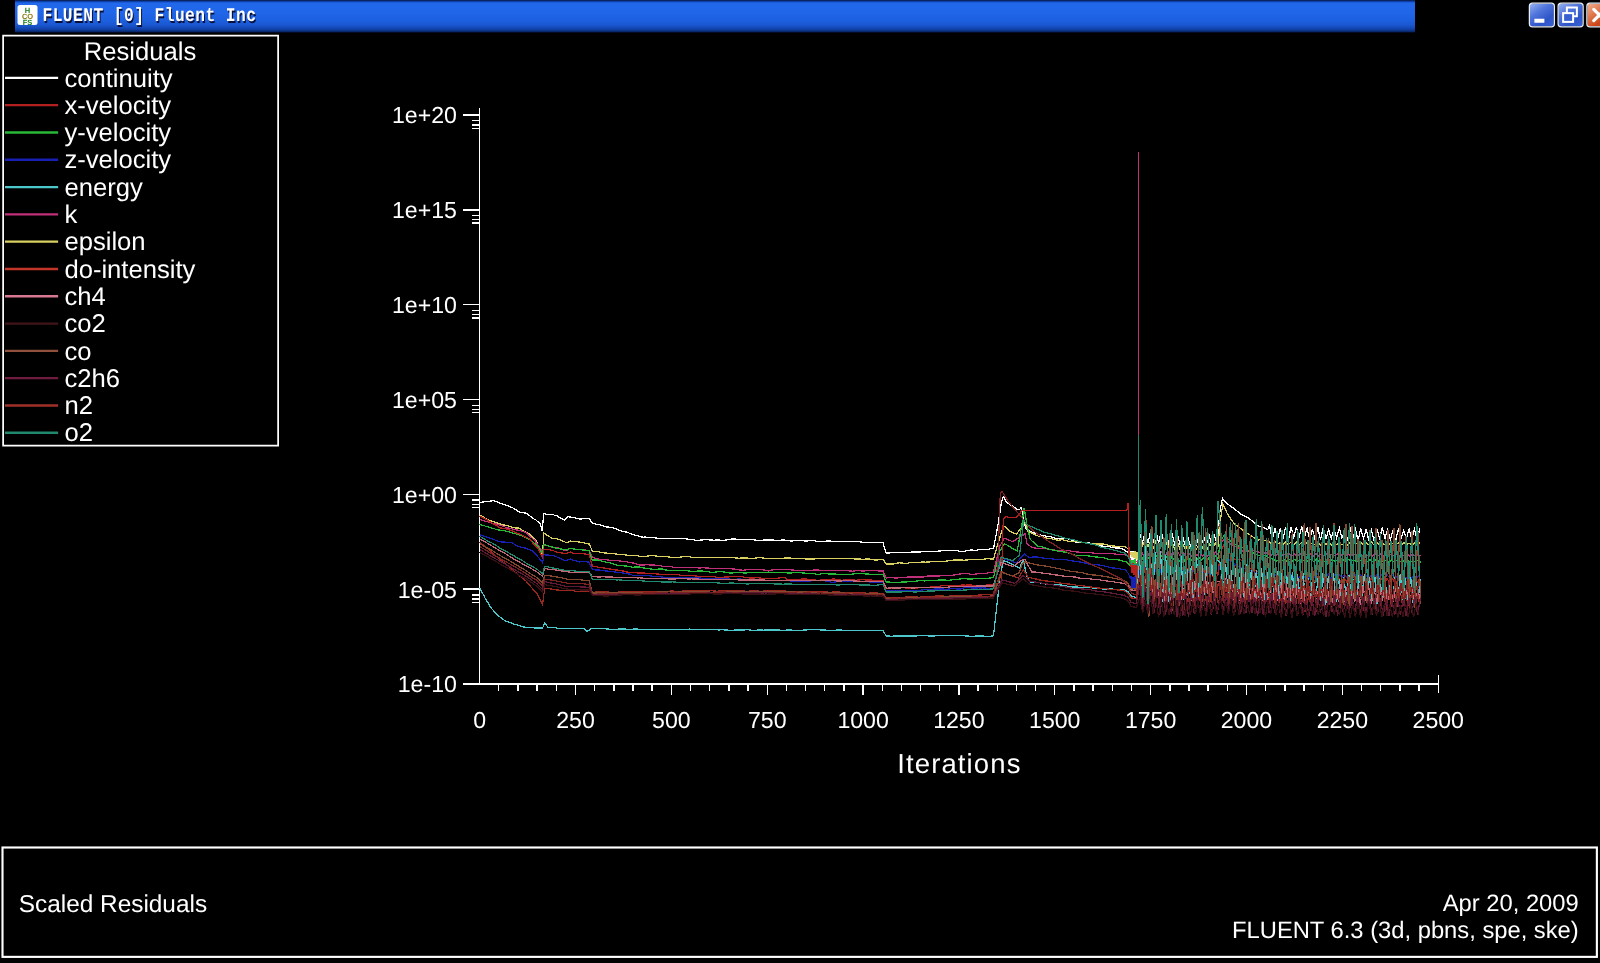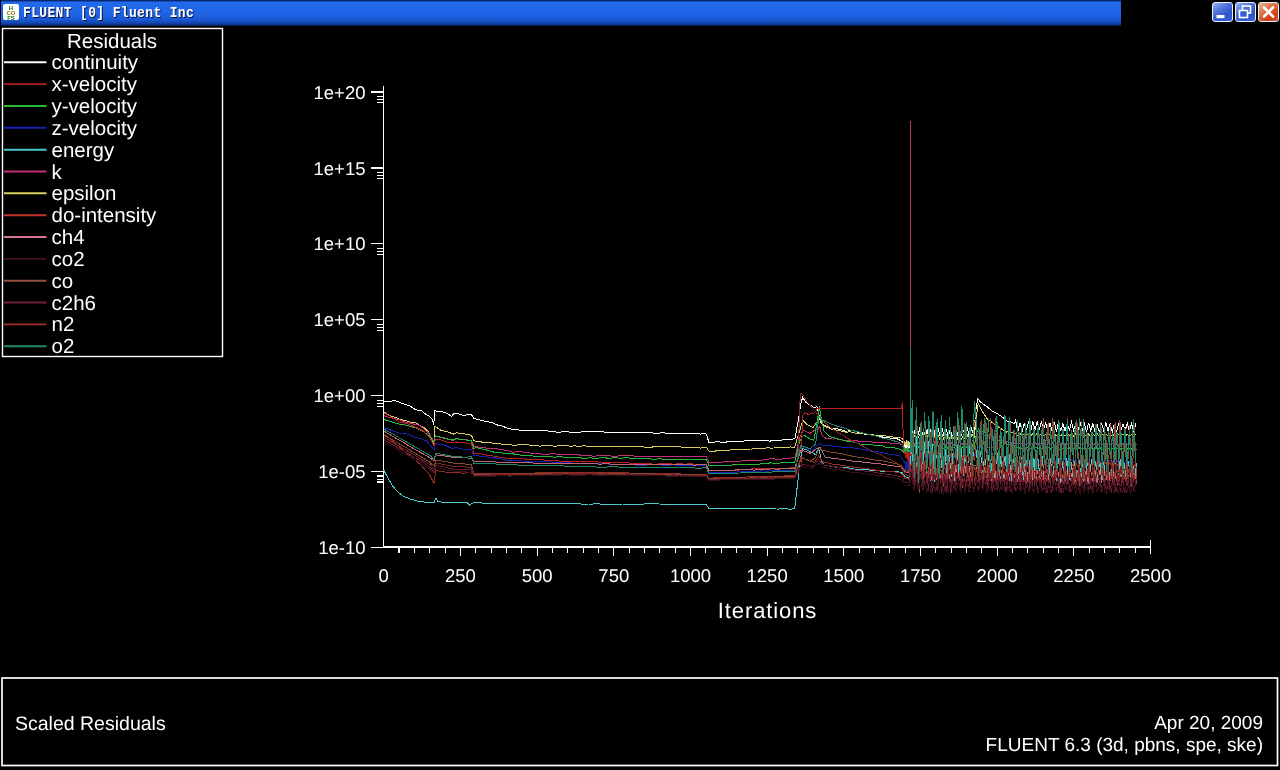--- a/index.html
+++ b/index.html
@@ -1,17 +1,17 @@
 <!DOCTYPE html>
 <html><head>
 <meta charset="utf-8">
 <style>
 html,body{margin:0;padding:0;width:1280px;height:770px;background:#000;overflow:hidden}
 *{box-sizing:border-box}
-#titlebar{position:absolute;left:1px;top:0;width:1120px;height:26px;
+#titlebar{position:absolute;left:12px;top:0;width:1120px;height:26px;
  background:linear-gradient(180deg,#071538 0%,#0e44b4 5%,#2168ea 9%,#2066e8 40%,#1d60e0 62%,#1a57d0 77%,#1549b8 86%,#0e3a96 93%,#082a6e 97%,#051744 100%);
  z-index:10}
 #ticon{position:absolute;left:2px;top:4px;width:16px;height:16px;background:#fff;border-radius:2px;overflow:hidden}
 #ttext{position:absolute;left:22px;top:4px;font-family:"Liberation Mono",monospace;font-weight:bold;
  font-size:15.5px;letter-spacing:0.4px;color:#fff;transform:scaleX(0.84);transform-origin:0 50%;text-shadow:1px 1px 0 #08103a;white-space:pre}
 .wbtn{position:absolute;top:2px;width:21px;height:20px;border-radius:3px;border:1px solid #e8f0fc}
 </style>
 </head>
 <body>
 <svg width="1280" height="770" style="position:absolute;left:0;top:0" font-family="Liberation Sans, sans-serif" text-rendering="geometricPrecision">

